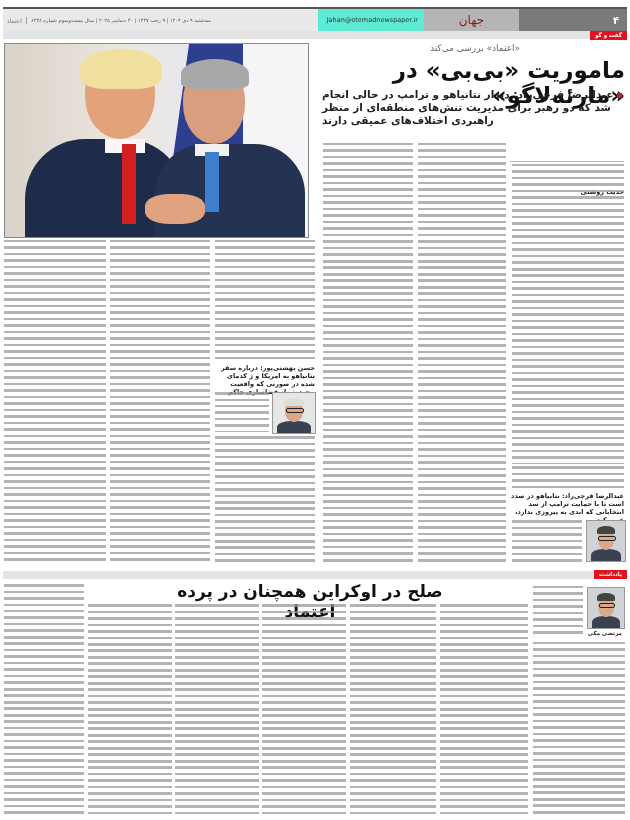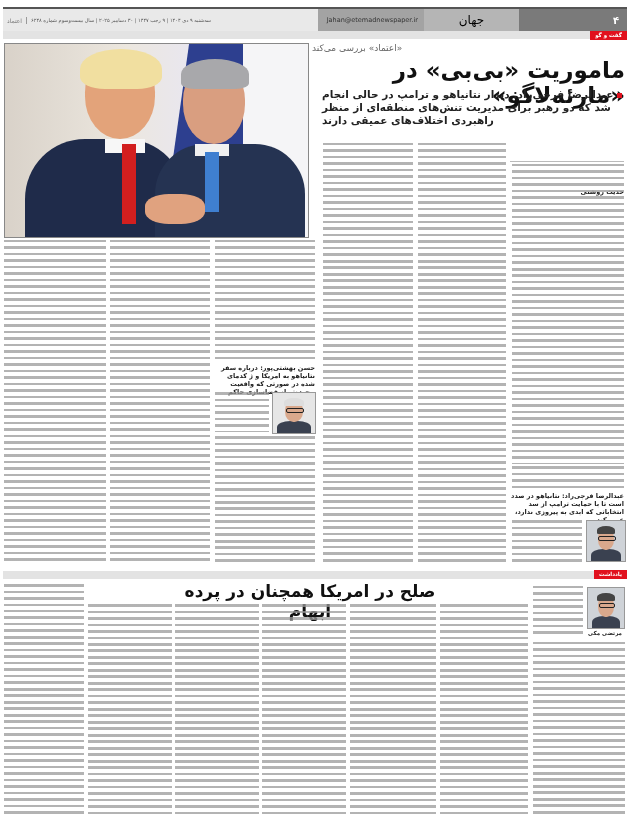--- a/index.html
+++ b/index.html
@@ -3,29 +3,29 @@
 <meta charset="utf-8">
 <style>
   html, body { margin:0; padding:0; background:#ffffff; }
   body { width:630px; height:820px; overflow:hidden; font-family:"DejaVu Sans", sans-serif; color:#222; position:relative; }
   .page { position:absolute; left:0; top:0; width:630px; height:820px; background:#fff; }
 
   
   .masthead { position:absolute; left:3px; top:7px; width:624px; height:22px; border-top:2px solid #555; background:#e9e9e9; display:flex; direction:ltr; }
   .mh-left { flex:1; display:flex; align-items:center; font-size:5px; color:#555; padding-left:4px; gap:4px; }
   .mh-logo { font-size:6px; color:#777; border-right:1px solid #999; padding-right:4px; }
-  .mh-email { width:100px; display:flex; align-items:center; justify-content:flex-end; padding-right:6px; font-size:6.5px; color:#333; background:#a3a3a3; }
-  .mh-section { width:95px; background:#b5b5b5; color:#000000; display:flex; align-items:center; justify-content:center; font-size:12px; }
+  .mh-email { width:100px; display:flex; align-items:center; justify-content:flex-end; padding-right:6px; font-size:6.5px; color:#333; background:#5eead4; }
+  .mh-section { width:95px; background:#b5b5b5; color:#7f1d1d; display:flex; align-items:center; justify-content:center; font-size:12px; }
   .mh-page { width:100px; background:#7a7a7a; color:#fff; display:flex; align-items:center; justify-content:flex-end; padding-right:8px; font-size:10px; font-weight:bold; }
 
   .subbar { position:absolute; left:3px; top:31px; width:624px; height:8px; background:#e3e3e3; }
   .red-tag { position:absolute; right:3px; height:9px; background:#e1111e; color:#fff; font-size:5.5px; line-height:9px; padding:0 5px; direction:rtl; font-weight:bold; }
 
   
-  .kicker { position:absolute; left:312px; top:43px; width:290px; text-align:left; font-size:9px; color:#666; direction:rtl; }
+  .kicker { position:absolute; left:330px; top:43px; width:290px; text-align:center; font-size:9px; color:#666; direction:rtl; }
   .headline { position:absolute; left:325px; top:58px; width:300px; text-align:right; font-size:23px; font-weight:bold; color:#111; direction:rtl; line-height:25px; letter-spacing:-0.5px; }
   .leads { position:absolute; left:322px; top:88px; width:302px; direction:rtl; font-size:10.5px; font-weight:bold; color:#222; line-height:13px; }
   .lead { text-align:left; margin-bottom:2px; }
   .bullet { display:inline-block; width:5px; height:5px; background:#e1111e; margin-left:4px; vertical-align:middle; }
 
   
   .photo { position:absolute; left:4px; top:43px; width:303px; height:193px; border:1px solid #888; overflow:hidden; background:linear-gradient(90deg,#d9d2c9 0%,#ece7df 40%,#e9e7ee 60%,#f3f3f6 100%); }
   .flag-blue { position:absolute; left:170px; top:-5px; width:80px; height:210px; background:#2d3f8f; transform:skewX(-8deg); }
   .flag-white { position:absolute; left:238px; top:-5px; width:80px; height:210px; background:#f5f5f7; }
   .person1-suit { position:absolute; left:20px; top:95px; width:160px; height:110px; background:#1f2b4a; border-radius:60px 60px 0 0; }
@@ -147,21 +147,21 @@
     <div class="mug-hair"></div>
     <div class="mug-glasses"></div>
   </div>
   <div class="col" style="left:512px; top:520px; width:70px; height:44px;" title="عبدالرضا فرجی‌راد، استاد ژئوپلیتیک">
       <div class="col-lines"></div>
     </div>
 
   <div class="section-bar-2"></div>
   <div class="red-tag" style="top:570px;">یادداشت</div>
 
-  <div class="headline2">صلح در امریکا همچنان در پرده ابهام</div>
+  <div class="headline2">صلح در اوکراین همچنان در پرده اعتماد</div>
 
   <div class="mugshot" style="left:587px; top:587px; width:36px; height:40px;">
     <div class="mug-body"></div>
     <div class="mug-face"></div>
     <div class="mug-hair"></div>
     <div class="mug-glasses"></div>
   </div>
   <div class="caption-name" style="left:585px; top:630px; width:40px;">مرتضی مکی</div>
   <div class="col" style="left:533px; top:586px; width:50px; height:52px;">
       <div class="col-lines"></div>

